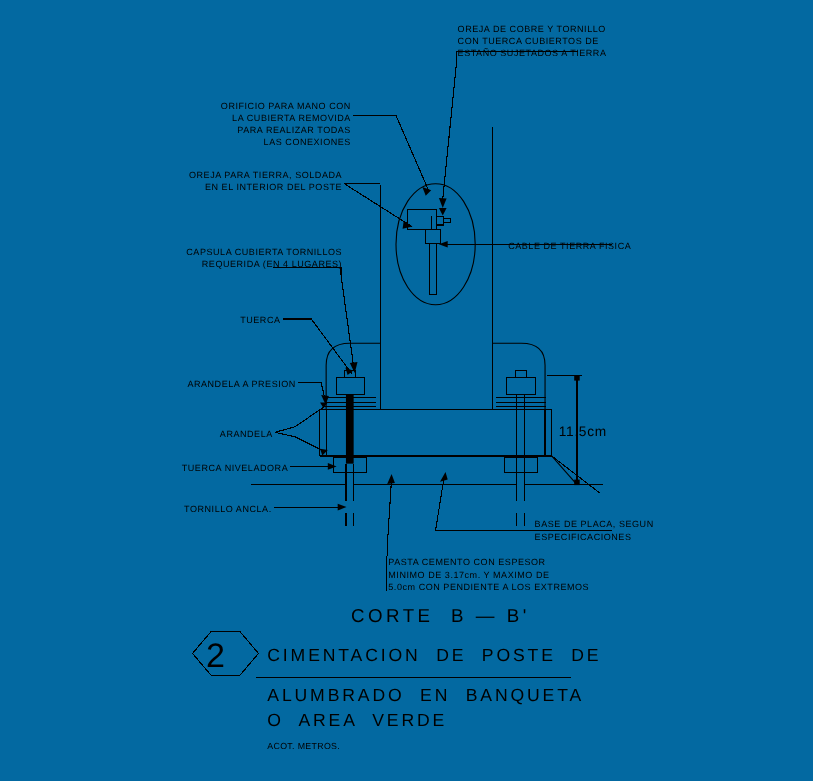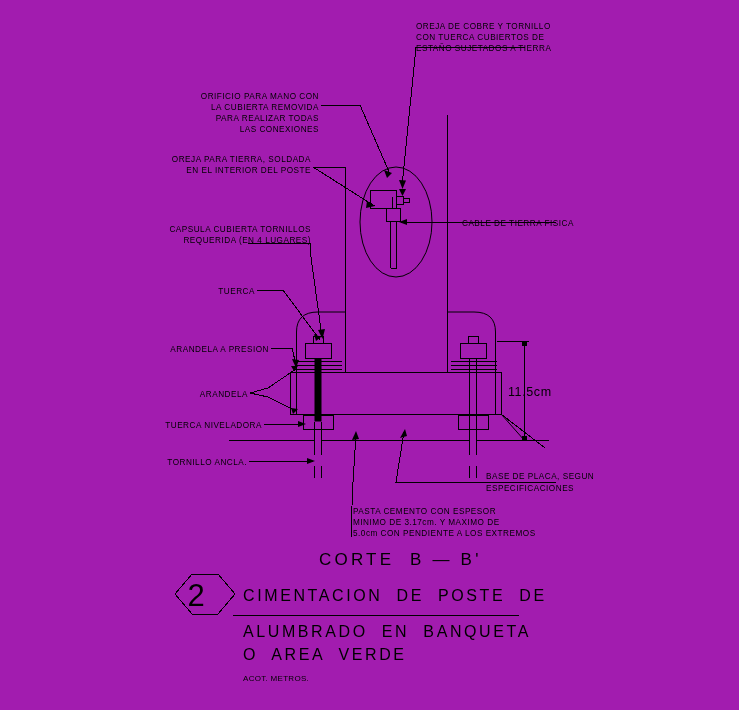--- a/index.html
+++ b/index.html
@@ -8,21 +8,21 @@
     padding: 0;
     background: #ffffff;
   }
   body {
     font-family: "Liberation Sans", sans-serif;
   }
   #sheet {
     position: relative;
     width: 739px;
     height: 710px;
-    background: #a21caf;
+    background: #0369a1;
     overflow: hidden;
   }
   #sheet svg {
     position: absolute;
     top: 0;
     left: 0;
     width: 739px;
     height: 710px;
   }
   .ln {

